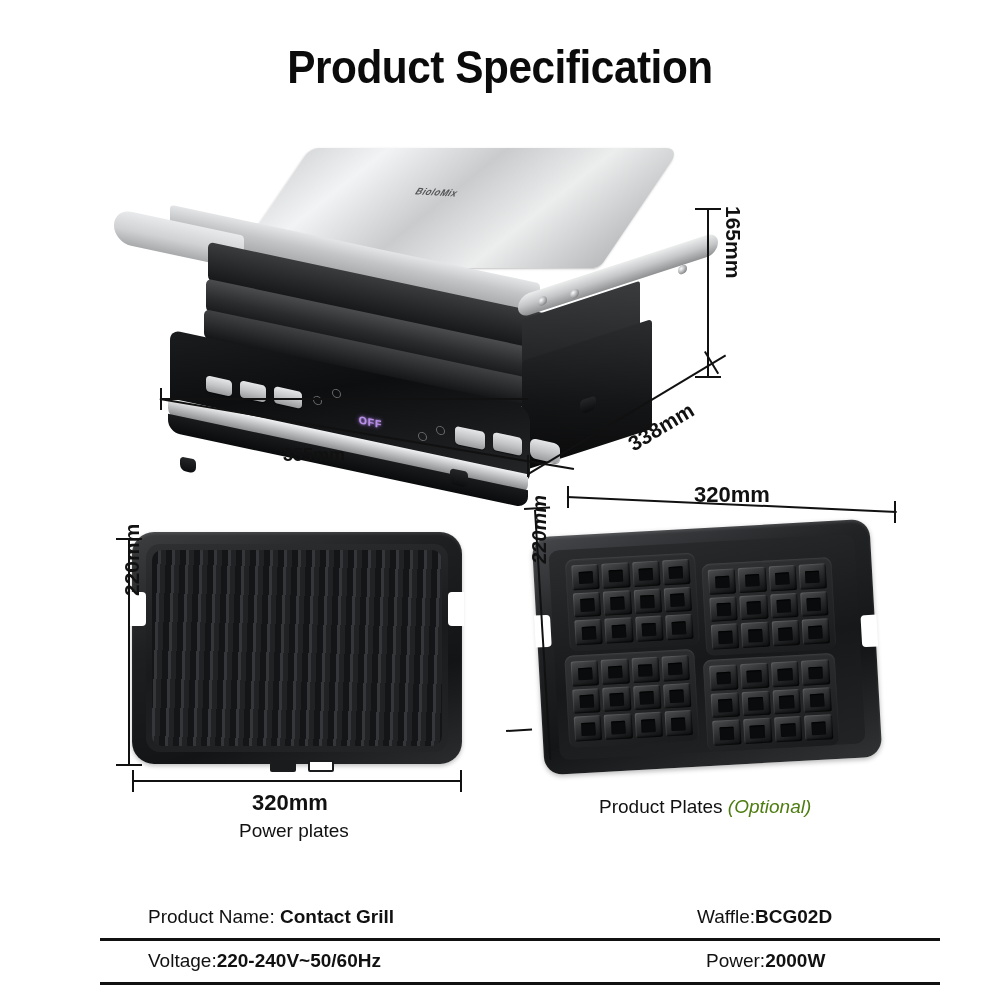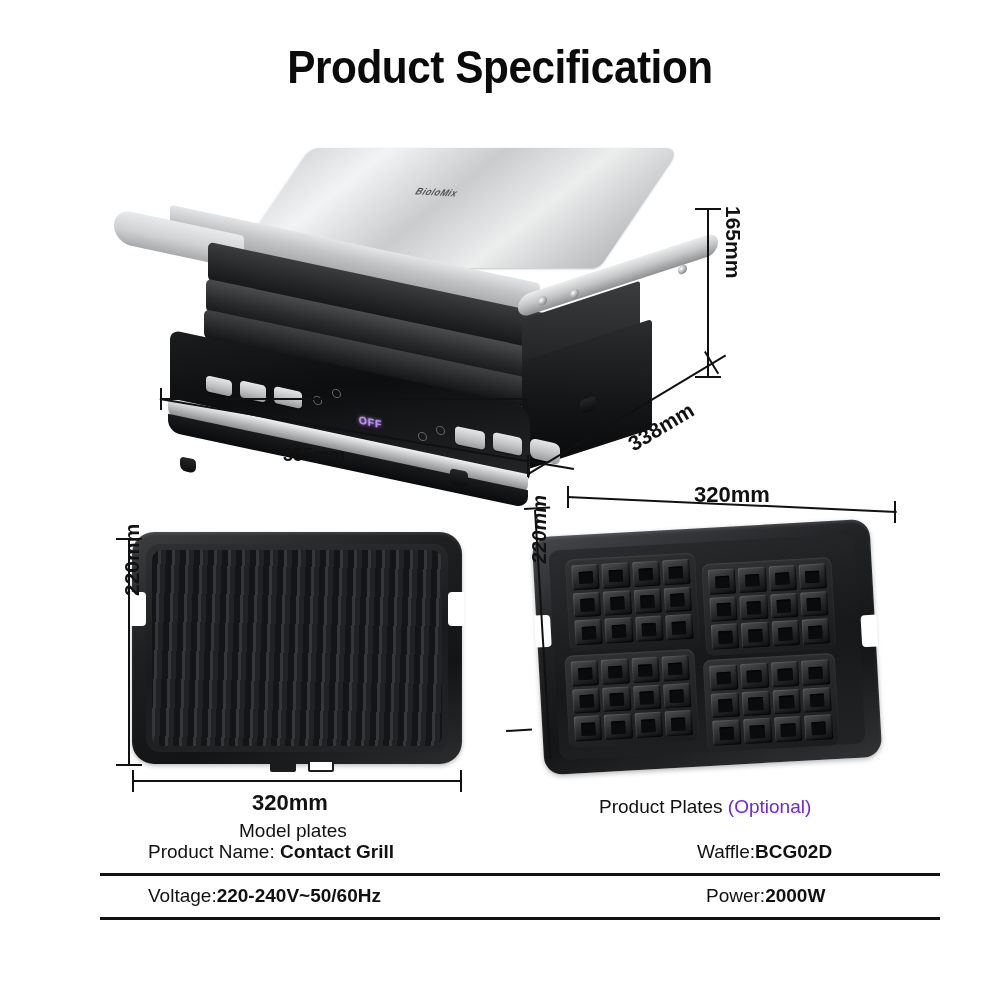--- a/index.html
+++ b/index.html
@@ -160,24 +160,24 @@
     box-shadow:inset 0 1px 2px rgba(255,255,255,.10);
     display:grid;grid-template-columns:repeat(4,1fr);grid-template-rows:repeat(3,1fr);
     gap:3px;padding:6px;box-sizing:border-box;}
   .cell{border-radius:2px;
     background:linear-gradient(160deg,#4c4e50 0%,#2c2e30 45%,#0e0f10 100%);
     box-shadow:inset 1px 1px 1px rgba(255,255,255,.12),inset -1px -1px 2px rgba(0,0,0,.8);}
   .cell i{display:block;width:52%;height:52%;margin:24% auto;border-radius:1px;
     background:#0a0b0c;box-shadow:inset 0 1px 1px rgba(0,0,0,.9);}
 
   .caption{position:absolute;font-size:19px;color:#111;white-space:nowrap;}
-  .optional{color:#6d28d9;}
-
-  
-  #spec{position:absolute;left:0;top:835px;width:924px;}
+  .optional{color:#4d7c0f;font-style:italic;}
+
+  
+  #spec{position:absolute;left:0;top:900px;width:924px;}
   .srow{position:relative;height:40px;}
   .divider{position:absolute;left:100px;width:840px;height:3px;background:#111;}
   .scell{position:absolute;font-size:19px;color:#111;white-space:nowrap;}
   .scell b{font-weight:bold;}
 </style>
 </head>
 <body>
 
 <div class="stage">
 
@@ -255,21 +255,21 @@
 
   <div class="rule v" style="left:128px;top:538px;height:228px;"></div>
   <div class="rule h" style="left:116px;top:538px;width:26px;"></div>
   <div class="rule h" style="left:116px;top:764px;width:26px;"></div>
   <div class="dim" style="left:120px;top:596px;font-size:21px;transform:rotate(-90deg);transform-origin:left top;">220mm</div>
 
   <div class="rule h" style="left:132px;top:780px;width:330px;"></div>
   <div class="rule v" style="left:132px;top:770px;height:22px;"></div>
   <div class="rule v" style="left:460px;top:770px;height:22px;"></div>
   <div class="dim" style="left:252px;top:790px;font-size:22px;">320mm</div>
-  <div class="caption" style="left:239px;top:820px;">Model plates</div>
+  <div class="caption" style="left:239px;top:820px;">Power plates</div>
 
   <div id="waffleplate">
     <div class="w-body">
       <div class="w-inner">
         <div class="quad" style="left:16px;top:10px;width:130px;height:92px;">
           <div class="cell">
               <i></i>
             </div>
             <div class="cell">
               <i></i>

